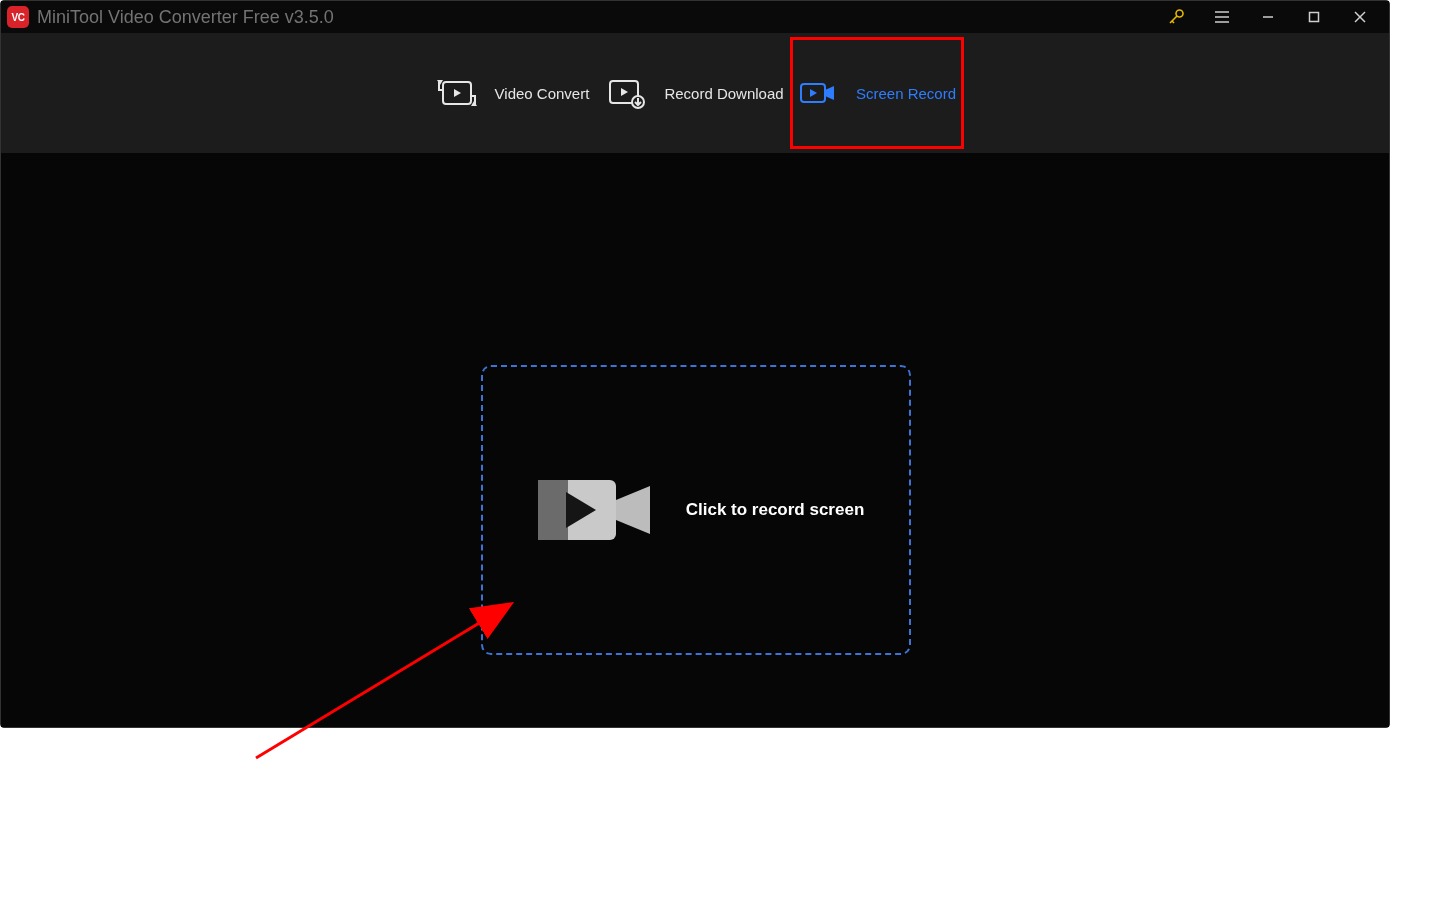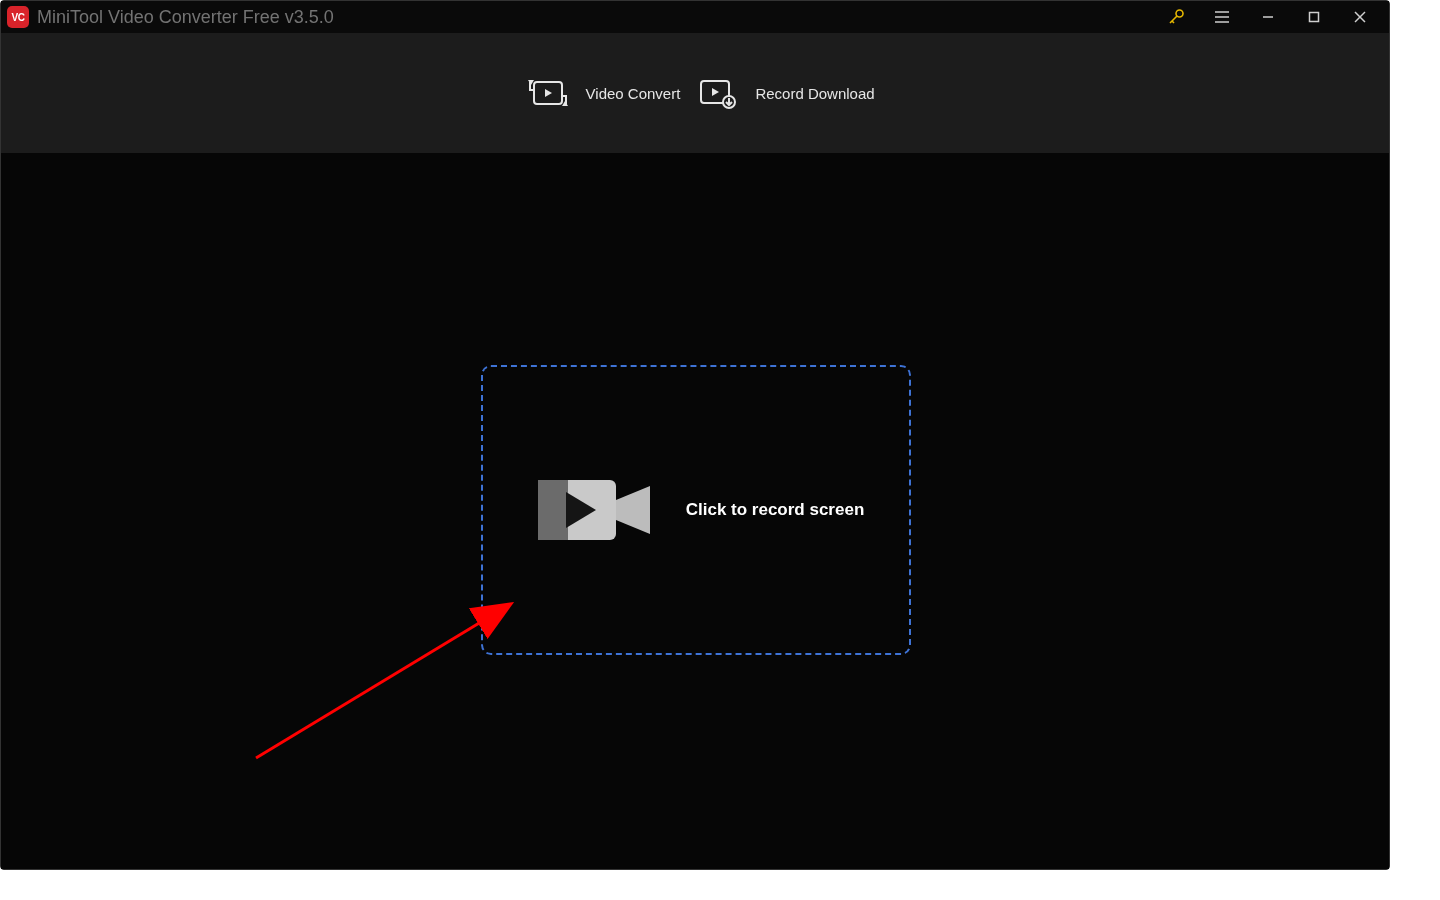--- a/index.html
+++ b/index.html
@@ -1,18 +1,18 @@
 <!DOCTYPE html>
 <html><head>
   <meta charset="utf-8">
   <style>
     * { margin:0; padding:0; box-sizing:border-box; }
     html,body{width:1440px;height:900px;overflow:hidden;font-family:"Segoe UI",Arial,sans-serif;}
     body{background:#fff;}
-    .window{position:relative;width:1390px;height:870px;margin:0;background:#0a0a0a;border:1px solid #333;border-radius:4px;overflow:visible;}
+    .window{position:relative;width:1390px;height:728px;margin:0;background:#0a0a0a;border:1px solid #333;border-radius:4px;overflow:visible;}
     
     .titlebar{height:32px;display:flex;align-items:center;background:#0a0a0a;padding:0 6px;}
     .app-logo{width:22px;height:22px;border-radius:5px;background:#d8232a;display:flex;align-items:center;justify-content:center;color:#fff;font-size:10px;font-weight:bold;letter-spacing:-.5px;}
     .title-text{color:#737373;font-size:18px;margin-left:8px;font-weight:500;}
     .title-spacer{flex:1;}
     .title-btn{width:46px;height:32px;display:flex;align-items:center;justify-content:center;color:#cfcfcf;}
     .title-btn svg{display:block;}
     .key-btn{color:#e6b800;}
     
     .nav{height:120px;background:#1c1c1c;display:flex;align-items:stretch;justify-content:center;}
@@ -92,20 +92,30 @@
           <rect x="4" y="4" width="28" height="22" rx="3" fill="none" stroke="#e6e6e6" stroke-width="2"></rect>
           <polygon points="15,11 15,19 22,15" fill="#e6e6e6"></polygon>
           <circle cx="32" cy="25" r="6" fill="#1c1c1c" stroke="#e6e6e6" stroke-width="2"></circle>
           <line x1="32" y1="21" x2="32" y2="27" stroke="#e6e6e6" stroke-width="2"></line>
           <polyline points="29,25 32,28 35,25" fill="none" stroke="#e6e6e6" stroke-width="2"></polyline>
         </svg>
       </div>
       <span>Record Download</span>
     </div>
 
+    <div class="tab active highlight">
+      <div class="tab-icon">
+        <svg width="40" height="30" viewBox="0 0 40 30">
+          <rect x="3" y="6" width="24" height="18" rx="3" fill="none" stroke="#2f7dff" stroke-width="2"></rect>
+          <polygon points="12,11 12,19 19,15" fill="#2f7dff"></polygon>
+          <path d="M27 12 L36 8 L36 22 L27 18 Z" fill="#2f7dff"></path>
+        </svg>
+      </div>
+      <span>Screen Record</span>
+    </div>
 
 
   </div>
 
   <div class="main">
     <div class="record-zone">
       <svg width="130" height="80" viewBox="0 0 130 80">
         <rect x="10" y="10" width="78" height="60" rx="6" fill="#c9c9c9"></rect>
         <rect x="10" y="10" width="30" height="60" fill="#6b6b6b"></rect>
         <polygon points="38,22 38,58 68,40" fill="#151515"></polygon>

